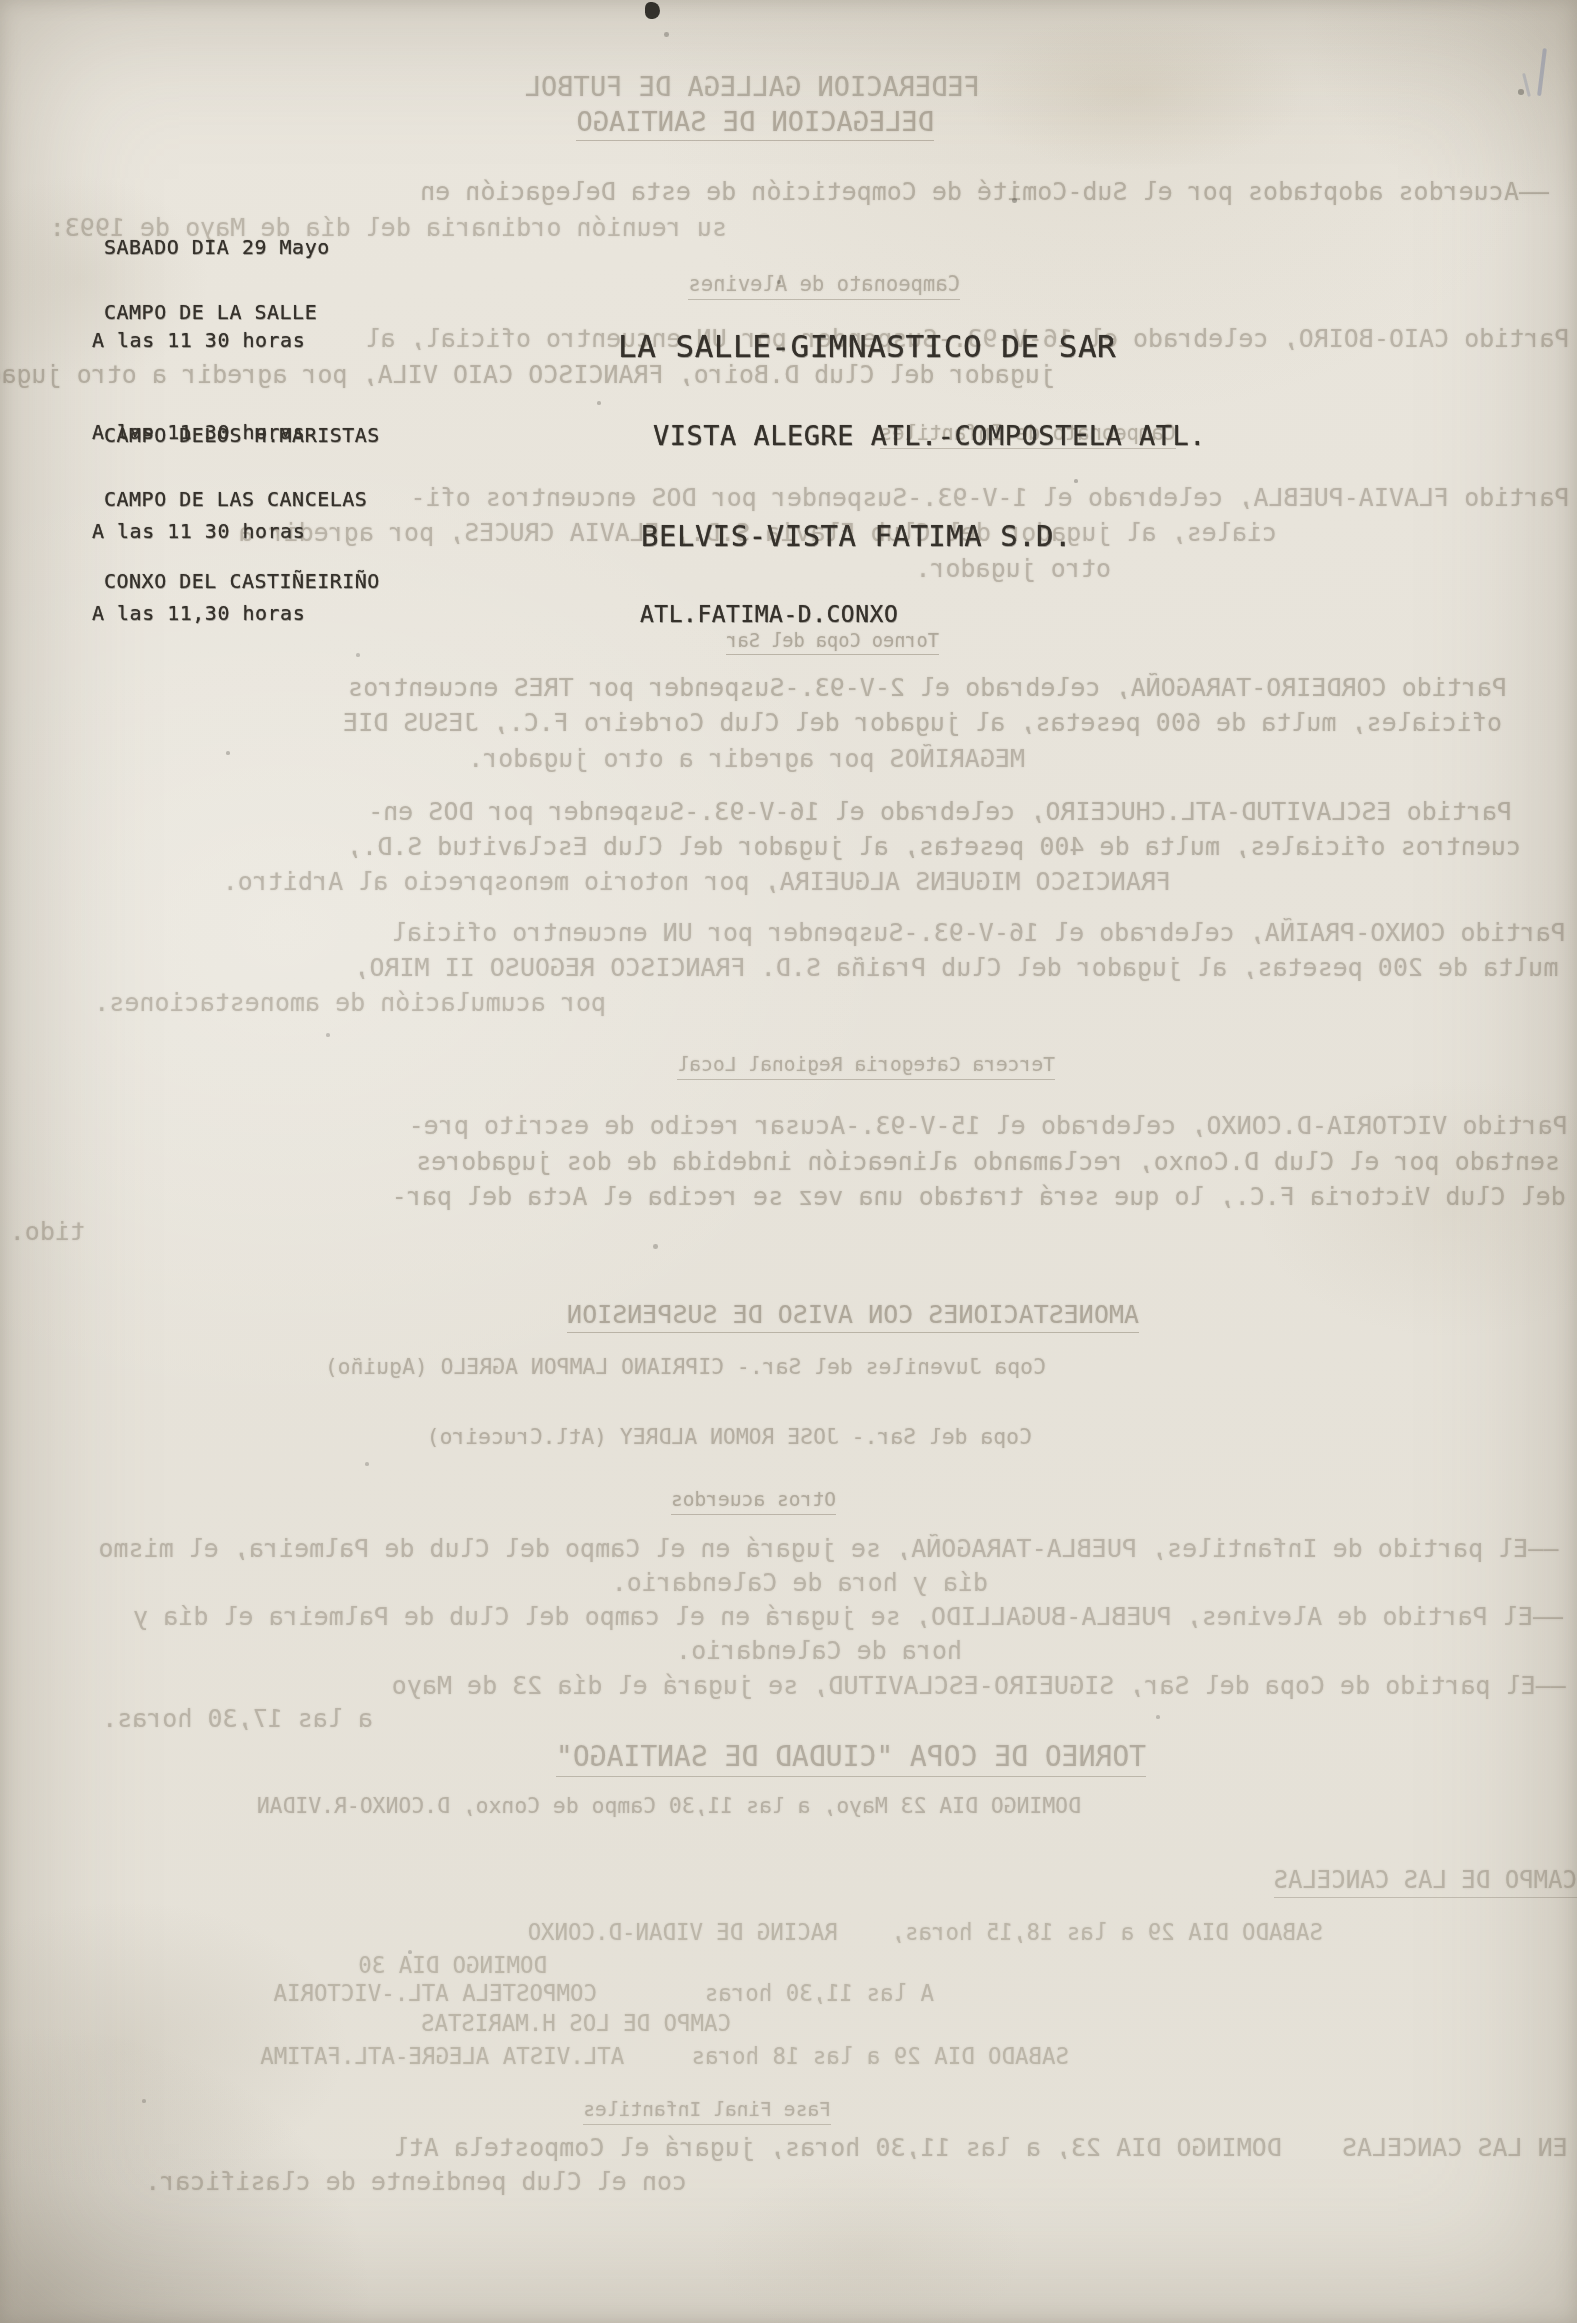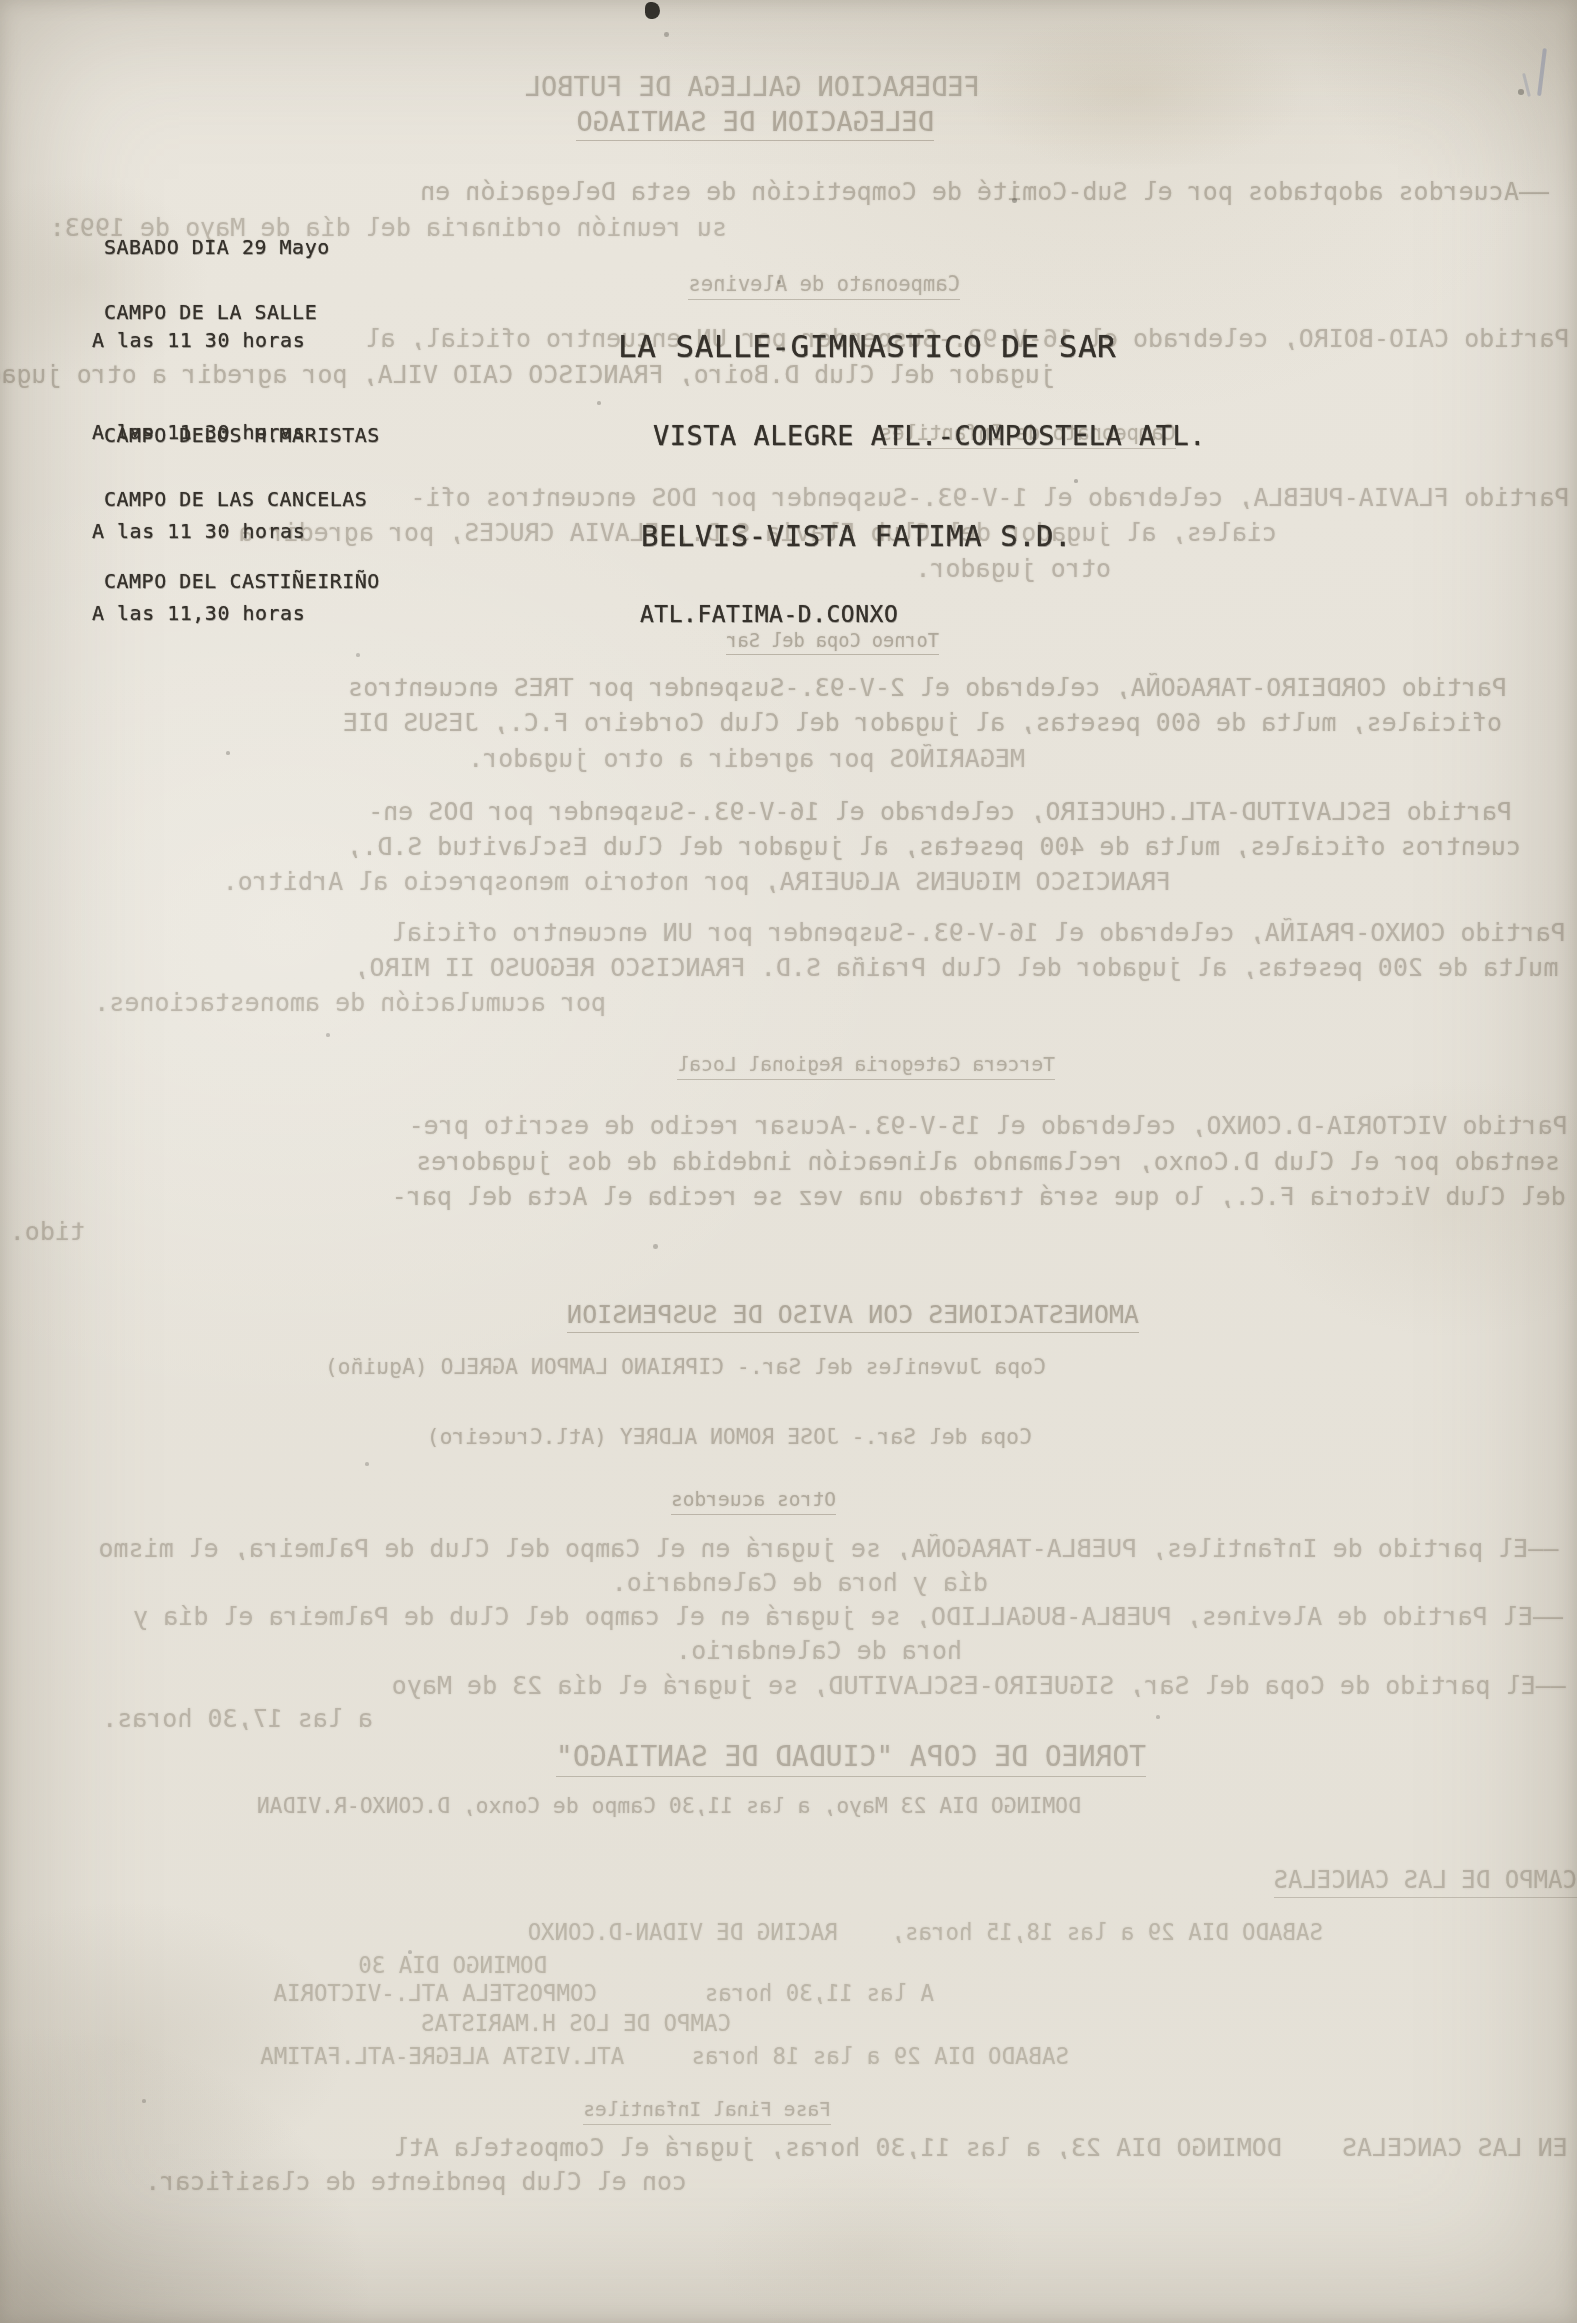--- a/index.html
+++ b/index.html
@@ -112,21 +112,21 @@
     <div id="fixtures">
         <div class="tw tw-sm" style="top: 300px; left: 104px;">CAMPO DE LA SALLE</div>
         <div class="tw tw-sm" style="top: 328px; left: 92px;">A las 11 30 horas</div>
         <div class="tw" style="font-size: 31px; top: 328px; left: 618px;">LA SALLE-GIMNASTICO DE SAR</div>
         <div class="tw tw-sm" style="top: 400px; left: 104px; margin-top: 23px;">CAMPO DELOS H.MARISTAS</div>
         <div class="tw tw-sm" style="top: 420px; left: 92px;">A las 11 30 horas</div>
         <div class="tw" style="font-size: 27px; top: 420px; left: 653px;">VISTA ALEGRE ATL.-COMPOSTELA ATL.</div>
         <div class="tw tw-sm" style="top: 487px; left: 104px;">CAMPO DE LAS CANCELAS</div>
         <div class="tw tw-sm" style="top: 519px; left: 92px;">A las 11 30 horas</div>
         <div class="tw" style="font-size: 29px; top: 519px; left: 641px;">BELVIS-VISTA FATIMA S.D.</div>
-        <div class="tw tw-sm" style="top: 569px; left: 104px;">CAMPO DEL CASTIÑEIRIÑO</div>
+        <div class="tw tw-sm" style="top: 569px; left: 104px;">CONXO DEL CASTIÑEIRIÑO</div>
         <div class="tw tw-sm" style="top: 601px; left: 92px;">A las 11,30 horas</div>
         <div class="tw" style="font-size: 23px; top: 601px; left: 640px;">ATL.FATIMA-D.CONXO</div>
       </div>
   </div>
 
   <div class="layer">
     <div class="speck" style="top:1.9px;left:645px;width:15px;height:17px;border-radius:40% 60% 55% 45%;background:rgba(30,27,23,.88);"></div>
     <div class="speck" style="top:32px;left:664px;width:4.7px;height:4.7px;opacity:.5;"></div>
     <div class="pencil" style="top:48px;left:1540px;width:3.7px;height:48px;transform:rotate(7deg);"></div>
     <div class="pencil" style="top:73px;left:1525px;width:2.8px;height:24px;transform:rotate(-14deg);opacity:.7;"></div>

